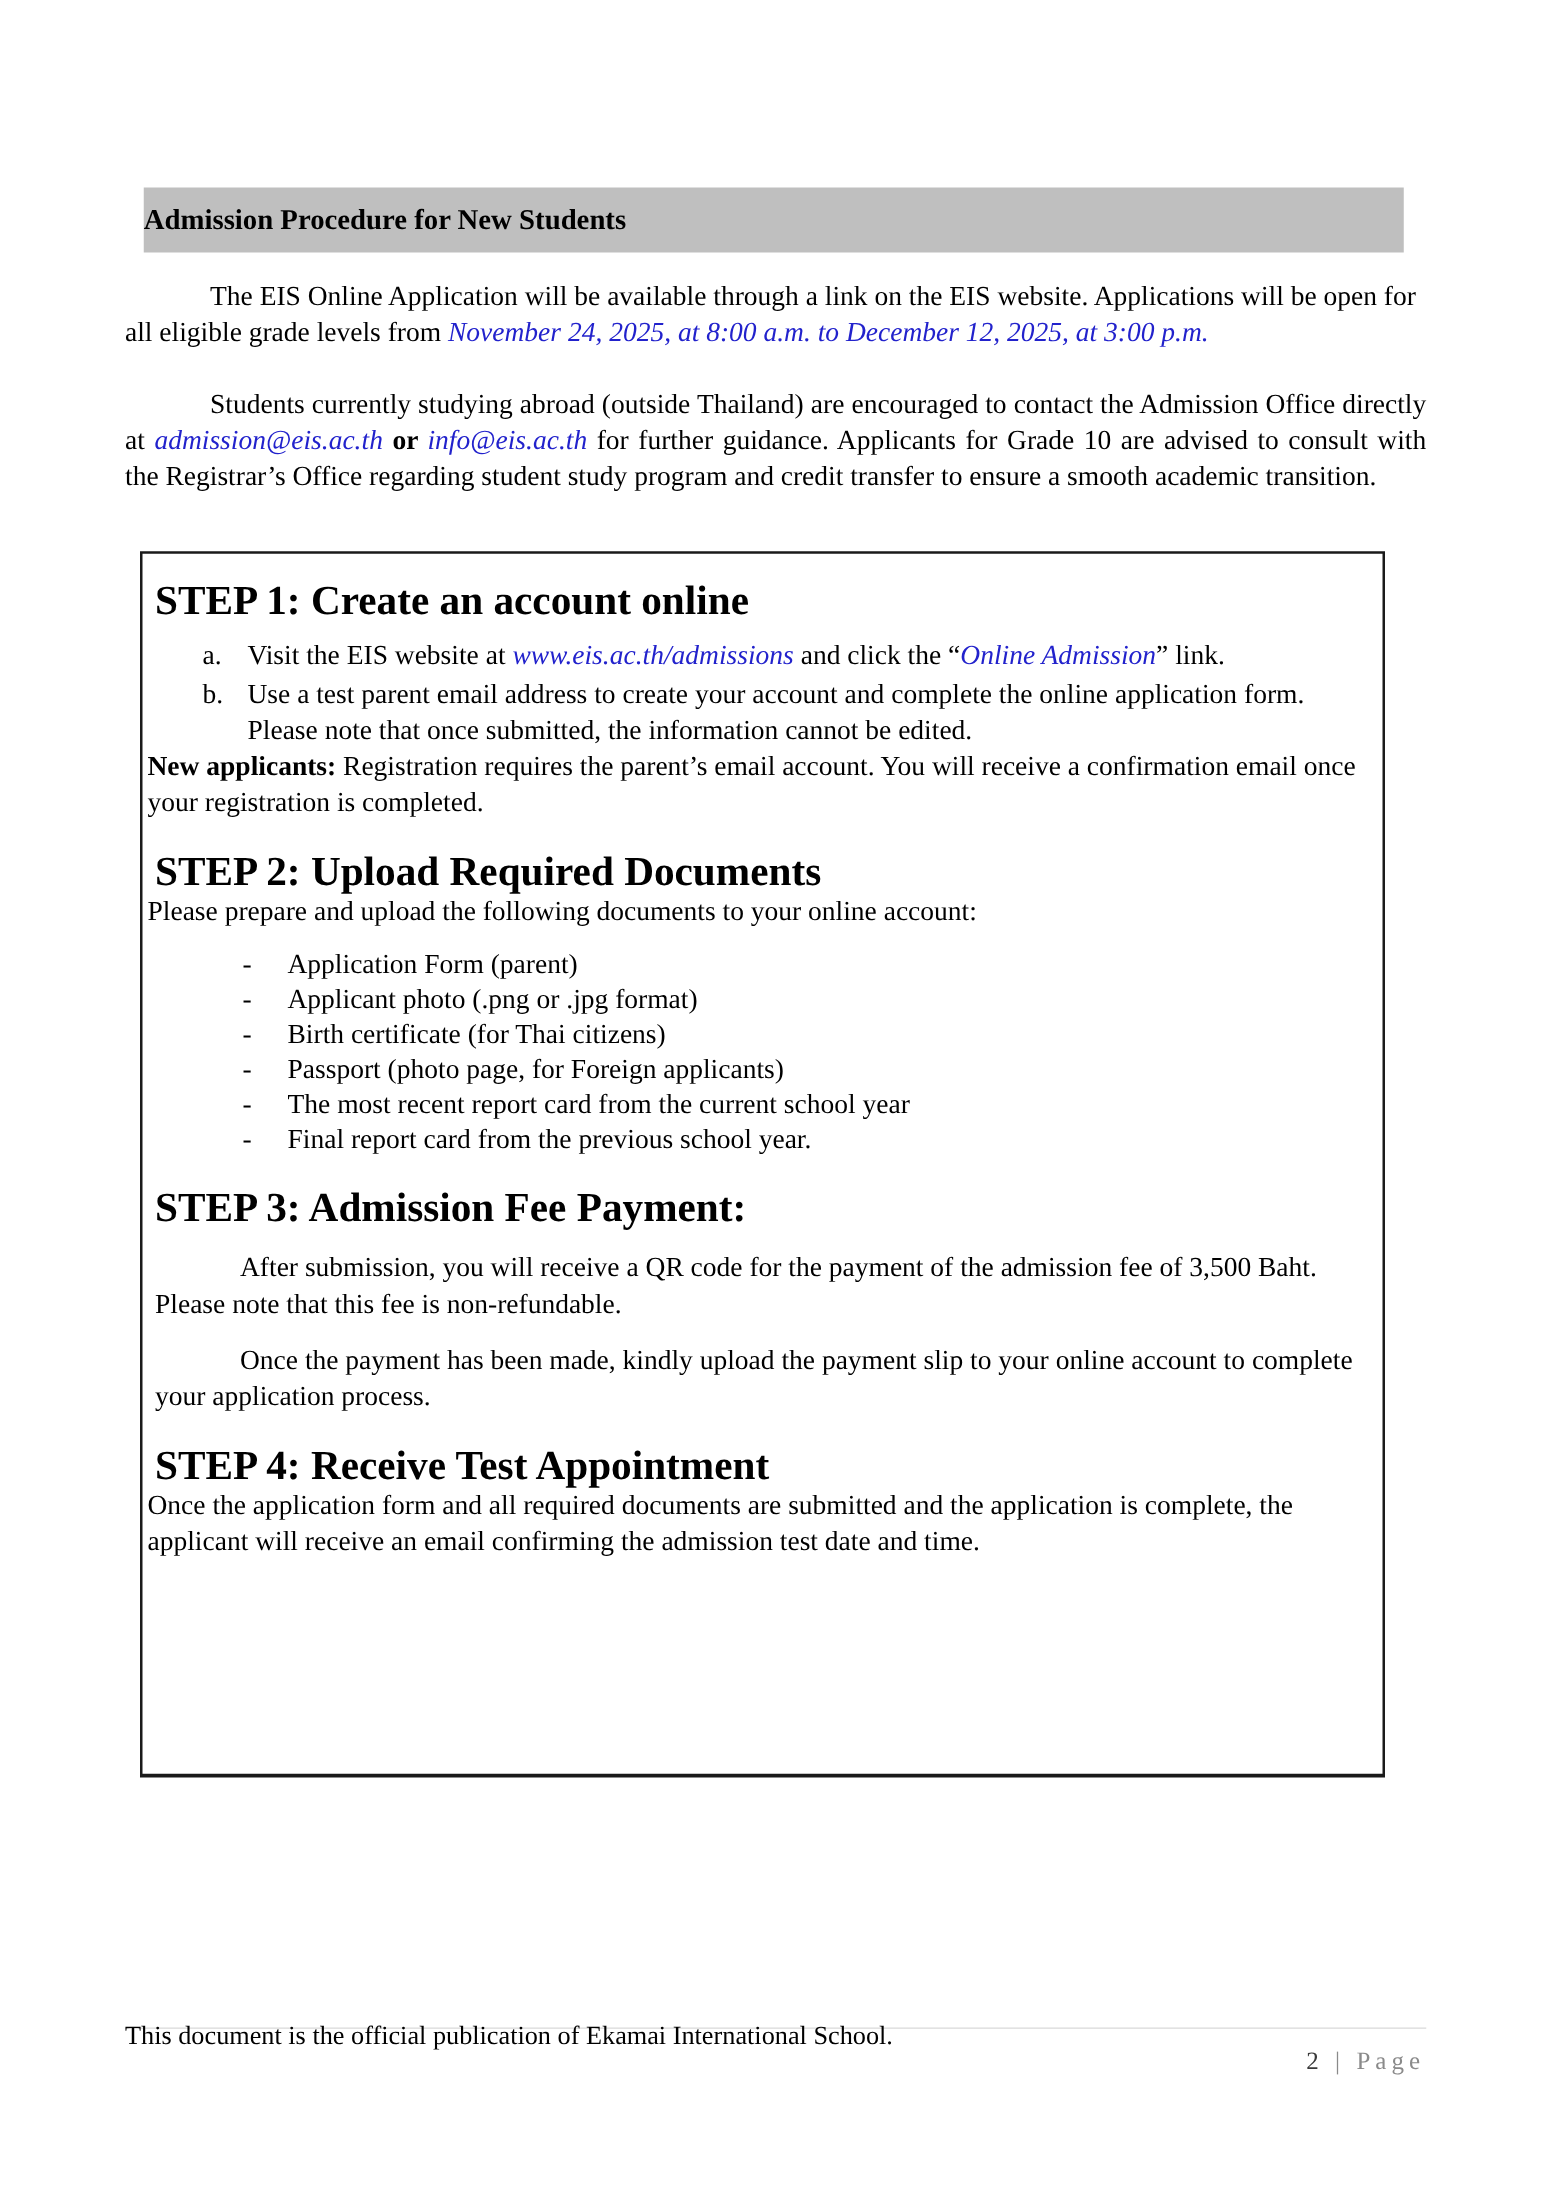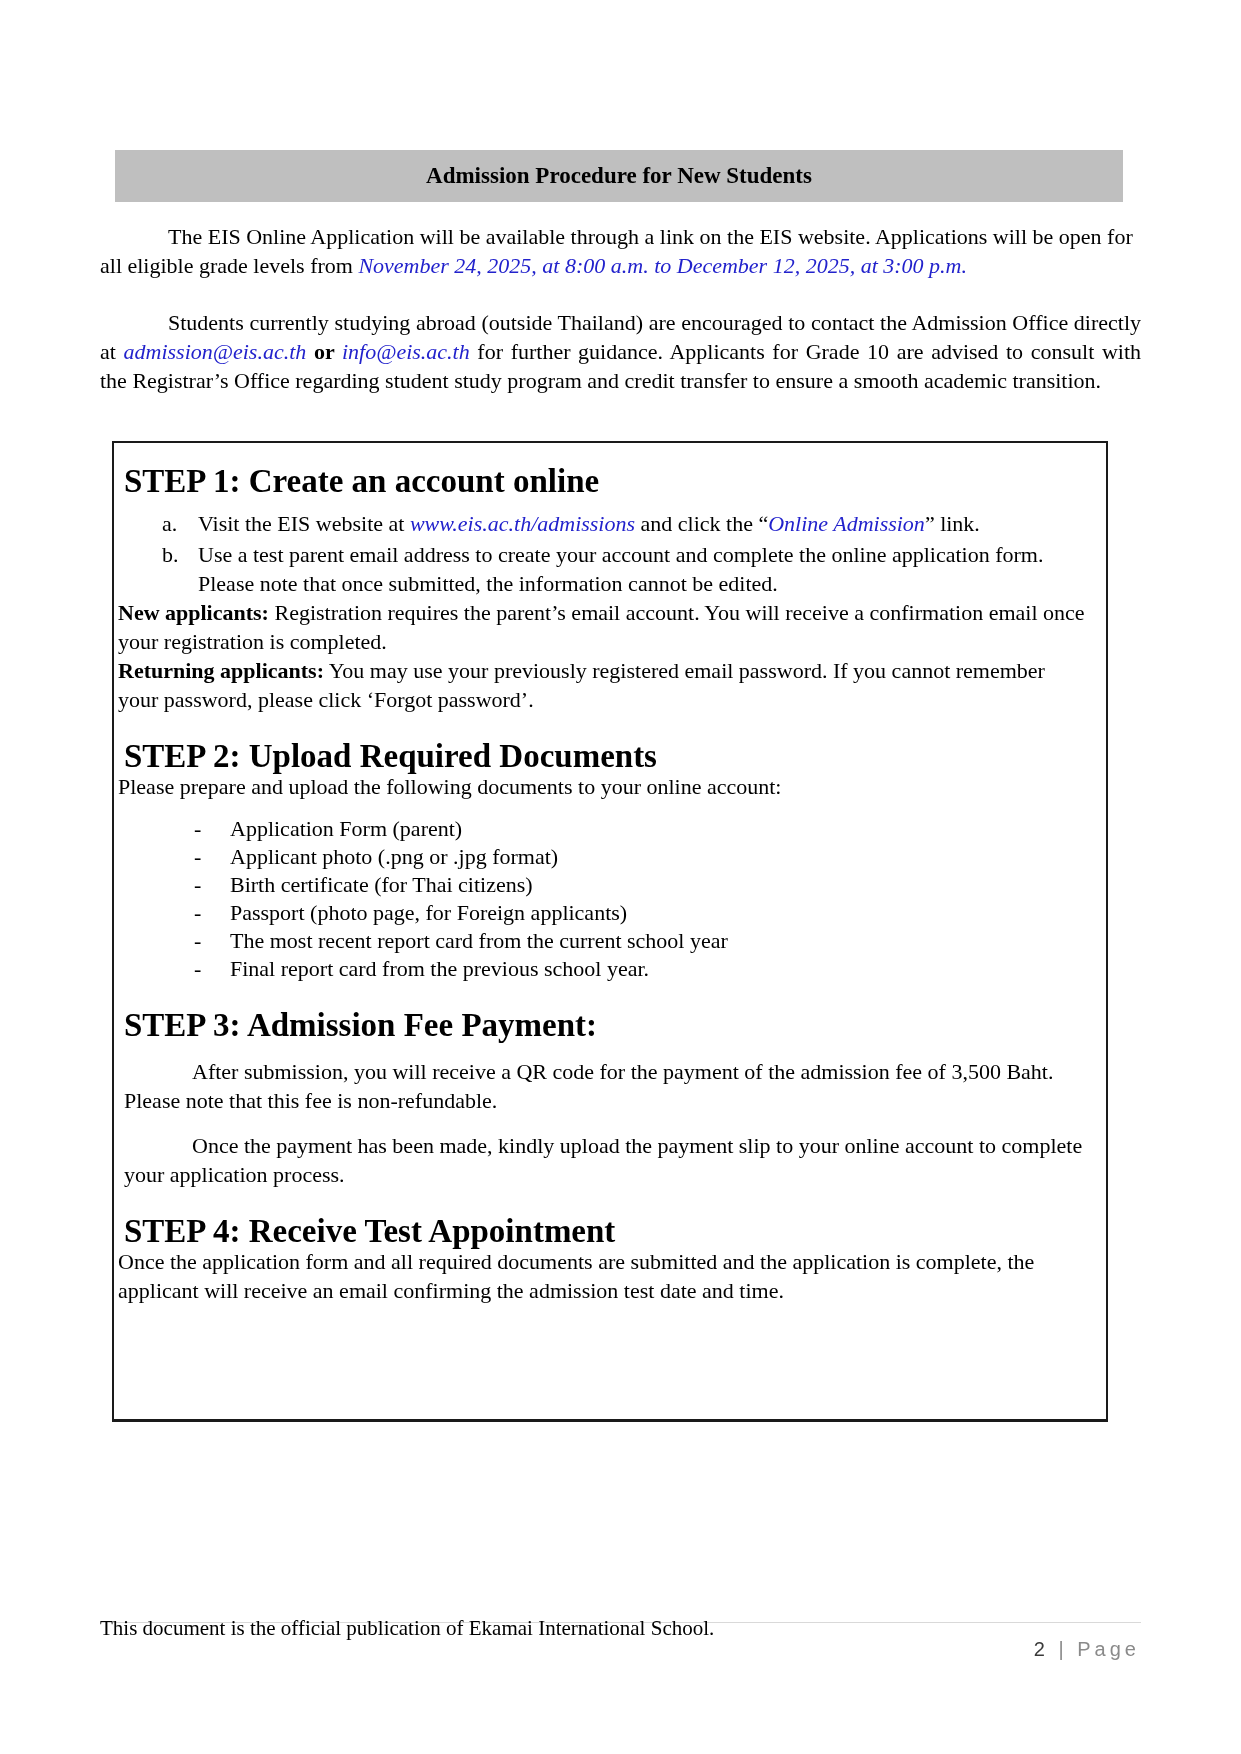--- a/index.html
+++ b/index.html
@@ -13,21 +13,20 @@
     overflow: hidden;
   }
   .content {
     position: absolute;
     left: 100px; width: 1041px; top: 0;
   }
   .title-bar {
     margin: 150px 0 0 15px;
     width: 1008px; height: 52px;
     background: #bfbfbf;
-    text-align: center;
   }
   .title-bar span {
     font-weight: bold; font-size: 23px; line-height: 52px;
   }
   p.para { margin: 0; line-height: 29px; }
   .indent { text-indent: 68px; }
   .justify { text-align: justify; }
   #p1 { margin-top: 20px; }
   #p2 { margin-top: 28px; }
   .blue, .link { color: #2222cc; font-style: italic; }
@@ -59,21 +58,21 @@
   .dash-item .dash { width: 36px; flex: 0 0 36px; }
   .box .ind-para { margin: 16px 0 0 6px; line-height: 29px; text-indent: 68px; }
   .step4-para { margin: 16px 0 0 40px; line-height: 29px; padding-right: 40px; }
 
   .footer-rule {
     position: absolute; left: 100px; width: 1041px; top: 1622px;
     border-top: 1px solid #d9d9d9; height: 0;
   }
   .page-num {
     position: absolute; right: 101px; top: 1638px;
-    font-family: Liberation Sans, sans-serif;
+    font-family: Liberation Serif, serif;
     font-size: 20px; letter-spacing: 4px; color: #8a8a8a;
   }
   .page-num .num { color: #3a3a3a; }
   .footer-note {
     position: absolute; left: 100px; top: 1615px;
     font-size: 21px; line-height: 27px;
   }
 </style>
 </head>
 <body>
@@ -98,21 +97,20 @@
         <span class="item-text"><span>Visit the EIS website at </span><span class="link">www.eis.ac.th/admissions</span><span> and click the “</span><span class="link">Online Admission</span><span>” link.</span></span>
       </div>
       <div class="alpha-item">
         <span class="marker">b.</span>
         <span class="item-text">Use a test parent email address to create your account and complete the online application form. Please note that once submitted, the information cannot be edited.</span>
       </div>
     </div>
 
     <p class="para bold-lead-para"><b>New applicants:</b><span> Registration requires the parent’s email account. You will receive a confirmation email once your registration is completed.</span></p>
 
-    <p class="para bold-lead-para"><b>Returning applicants:</b><span> You may use your previously registered email password. If you cannot remember your password, please click ‘Forgot password’.</span></p>
 
     <h2 class="gap">STEP 2: Upload Required Documents</h2>
 
     <p class="para prepare-line">Please prepare and upload the following documents to your online account:</p>
 
     <div class="dash-list">
       <div class="dash-item">
           <span class="dash">-</span>
           <span>Application Form (parent)</span>
         </div>

